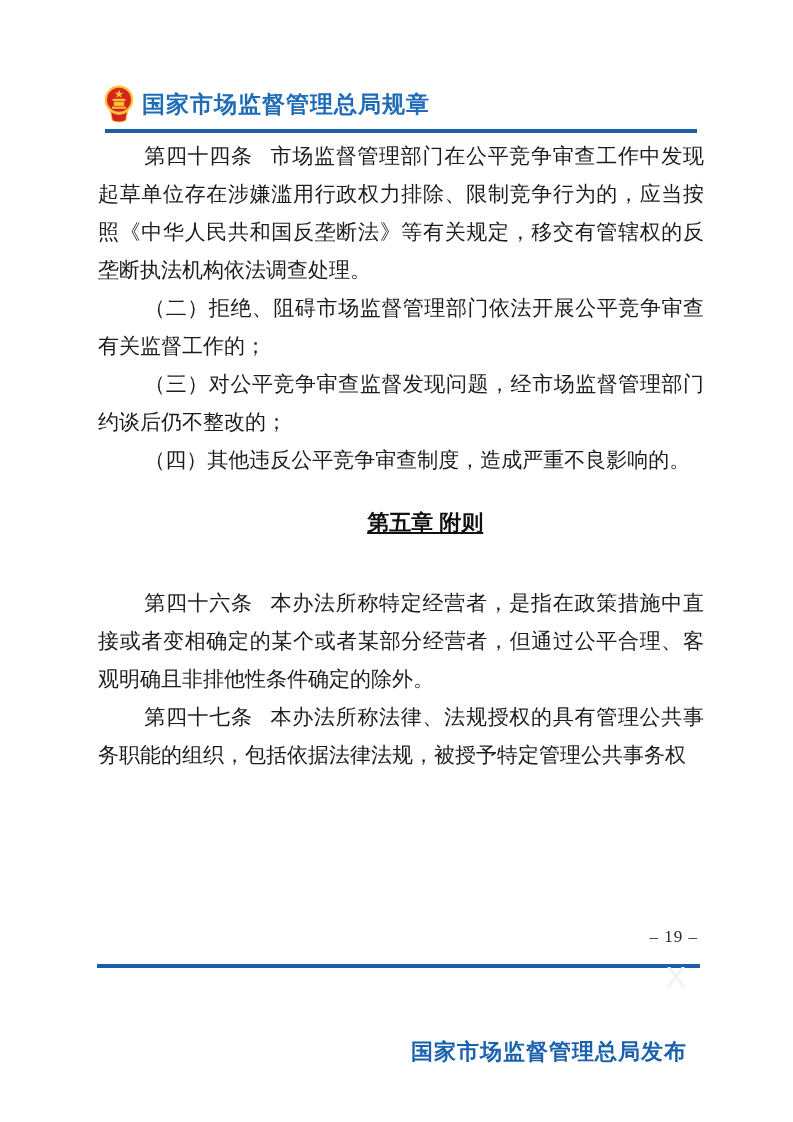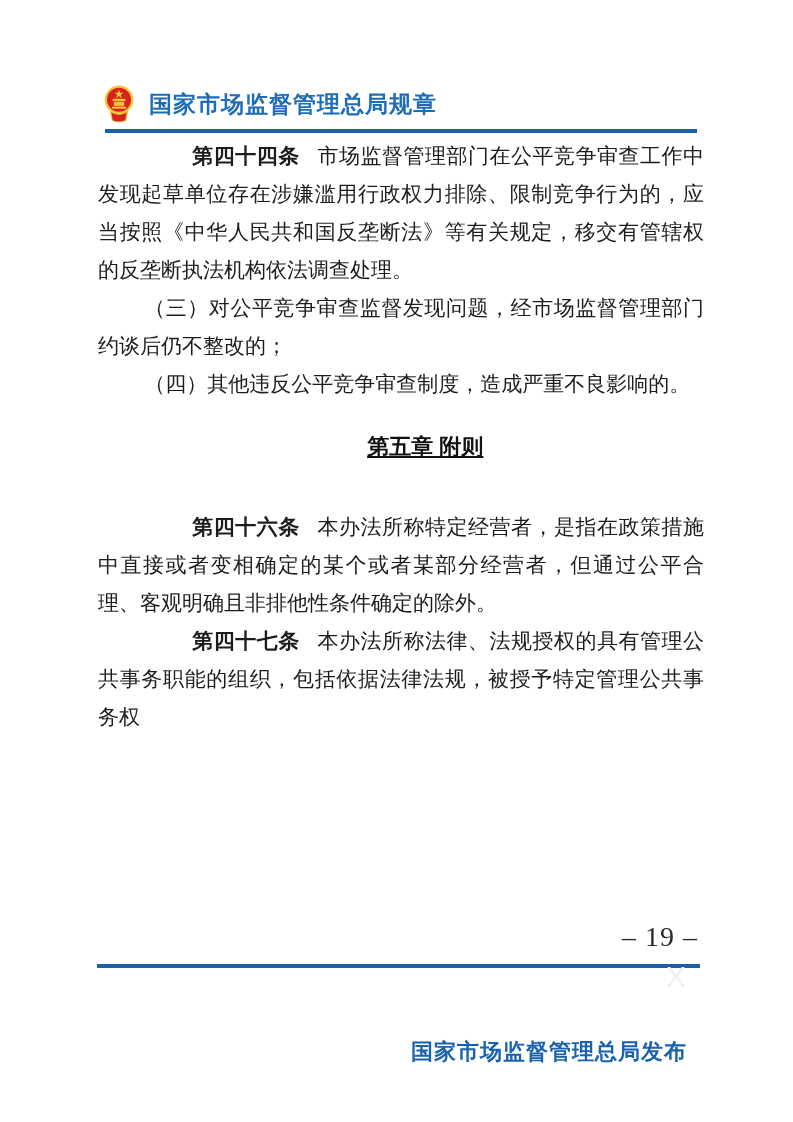--- a/index.html
+++ b/index.html
@@ -9,55 +9,55 @@
     width:793px; height:1122px;
     margin:0 auto;
     background:#ffffff;
     overflow:hidden;
     font-family:"Liberation Serif","DejaVu Serif",serif;
     color:#1c1c1c;
   }
   
   .header-row {
     position:absolute; left:104px; top:84px;
-    display:flex; align-items:center; gap:15px;
+    display:flex; align-items:center; gap:8px;
   }
   .emblem { width:30px; height:40px; flex:0 0 auto; }
   .header-title {
     font-family:"Liberation Sans","DejaVu Sans",sans-serif;
     font-weight:700; font-size:23px; letter-spacing:1px;
     color:#1e6bb8; white-space:nowrap;
   }
   .header-rule {
     position:absolute; left:105px; top:129px;
     width:592px; height:4px; background:#1b5fa8;
   }
   
   .content {
     position:absolute; left:98px; top:137px; width:606px;
     font-size:21px; line-height:38px;
     text-align:justify; text-justify:inter-character;
   }
   .content p { margin:0; text-indent:2.2em; }
   .article-num {
     font-family:"Liberation Sans","DejaVu Sans",sans-serif;
-    font-weight:700; margin-right:0.85em;margin-left:48px;
+    font-weight:400; margin-right:0.85em;
   }
   .chapter-heading {
     text-align:center; text-indent:0;
     font-family:"Liberation Sans","DejaVu Sans",sans-serif;
     font-weight:700; font-size:22px; line-height:38px;
     margin:25px 0 42px 0 !important;
     color:#111;
     text-decoration:underline;
   }
   
   .page-number {
     position:absolute; right:95px; top:922px;
-    font-size:28px; line-height:30px; color:#2a2a2a;
+    font-size:17px; line-height:30px; color:#2a2a2a;
     letter-spacing:1px;
   }
   
   .footer-rule {
     position:absolute; left:97px; top:964px;
     width:603px; height:4px; background:#1b5fa8;
   }
   .watermark-x {
     position:absolute; left:666px; top:962px;
     font-family:"Liberation Sans","DejaVu Sans",sans-serif;
@@ -84,20 +84,21 @@
       <rect x="10.5" y="18.5" width="11" height="4.5" fill="#f7c437"></rect>
       <rect x="8.5" y="23.8" width="15" height="2.2" fill="#f7c437"></rect>
       <path d="M7 29 Q16 35 25 29 L23.2 38.5 Q16 42 8.8 38.5 Z" fill="#d6231f" stroke="#f7c437" stroke-width="1.1"></path>
     </svg>
     <div class="header-title">国家市场监督管理总局规章</div>
   </div>
   <div class="header-rule"></div>
 
   <div class="content">
     <p><span class="article-num">第四十四条</span><span>市场监督管理部门在公平竞争审查工作中发现起草单位存在涉嫌滥用行政权力排除、限制竞争行为的，应当按照《中华人民共和国反垄断法》等有关规定，移交有管辖权的反垄断执法机构依法调查处理。</span></p>
+    <p>（二）拒绝、阻碍市场监督管理部门依法开展公平竞争审查有关监督工作的；</p>
     <p>（三）对公平竞争审查监督发现问题，经市场监督管理部门约谈后仍不整改的；</p>
     <p>（四）其他违反公平竞争审查制度，造成严重不良影响的。</p>
     <p class="chapter-heading">第五章 附则</p>
     <p><span class="article-num">第四十六条</span><span>本办法所称特定经营者，是指在政策措施中直接或者变相确定的某个或者某部分经营者，但通过公平合理、客观明确且非排他性条件确定的除外。</span></p>
     <p><span class="article-num">第四十七条</span><span>本办法所称法律、法规授权的具有管理公共事务职能的组织，包括依据法律法规，被授予特定管理公共事务权</span></p>
   </div>
 
   <div class="page-number">– 19 –</div>
 
   <div class="footer-rule"></div>

